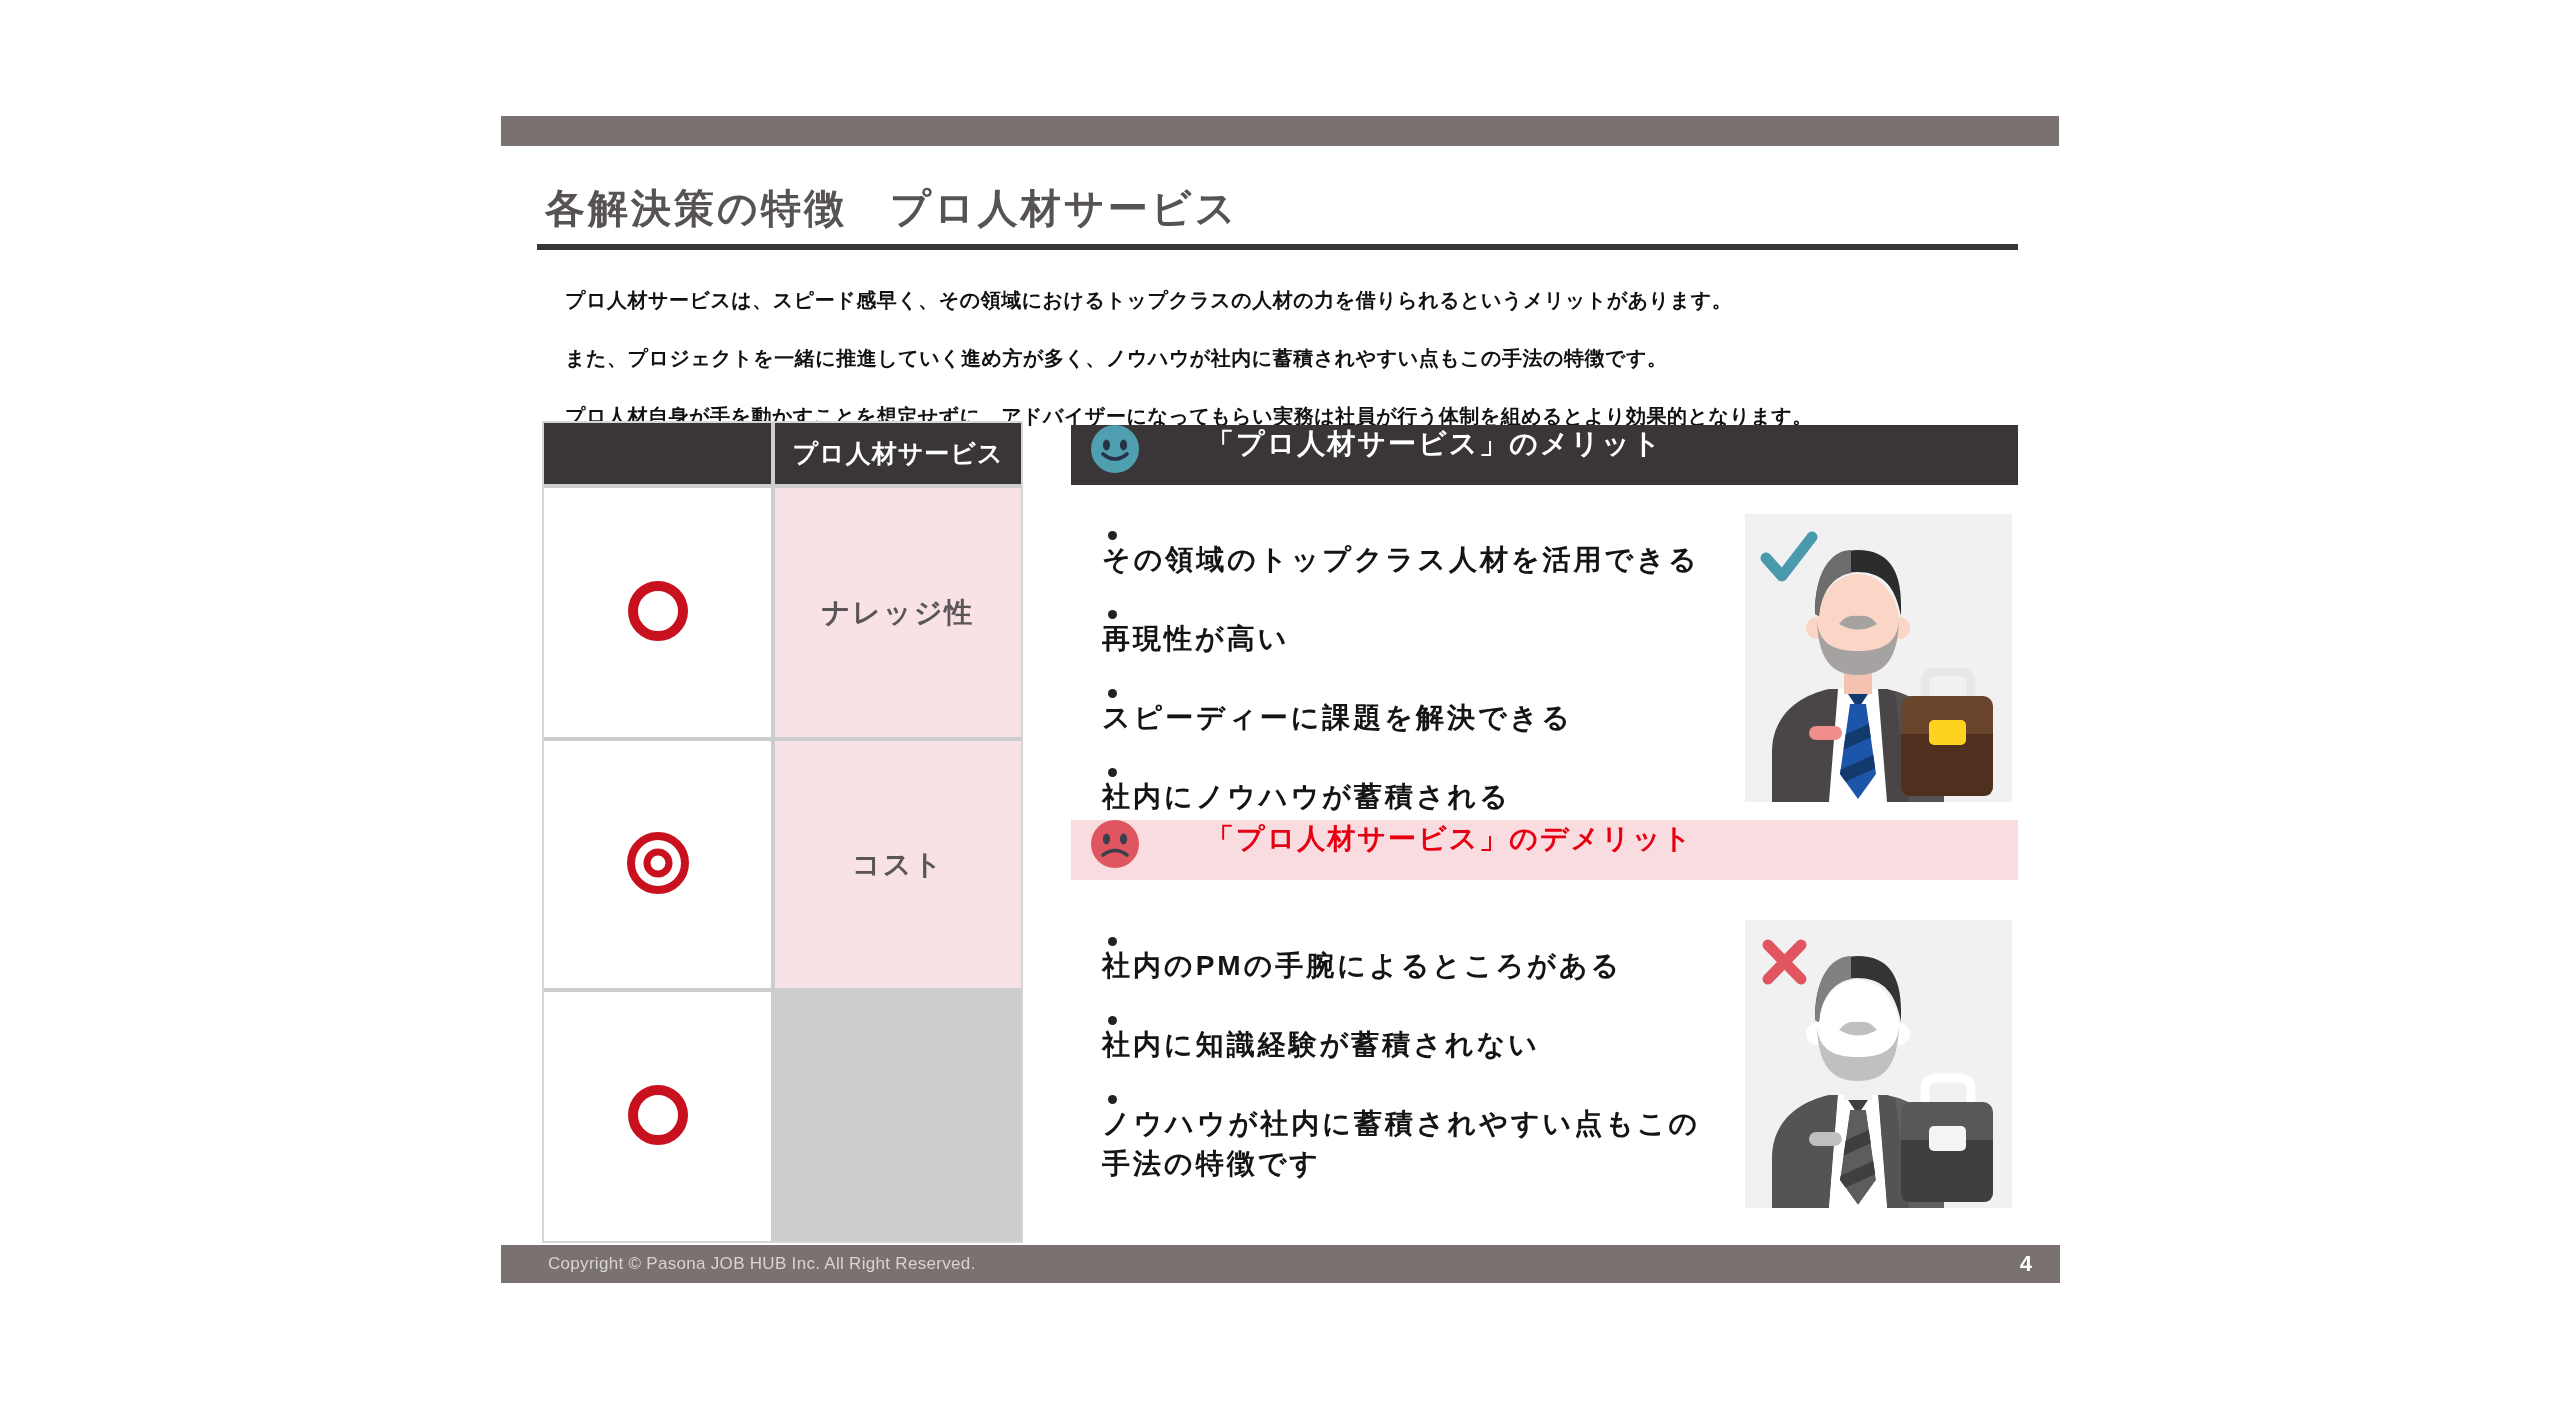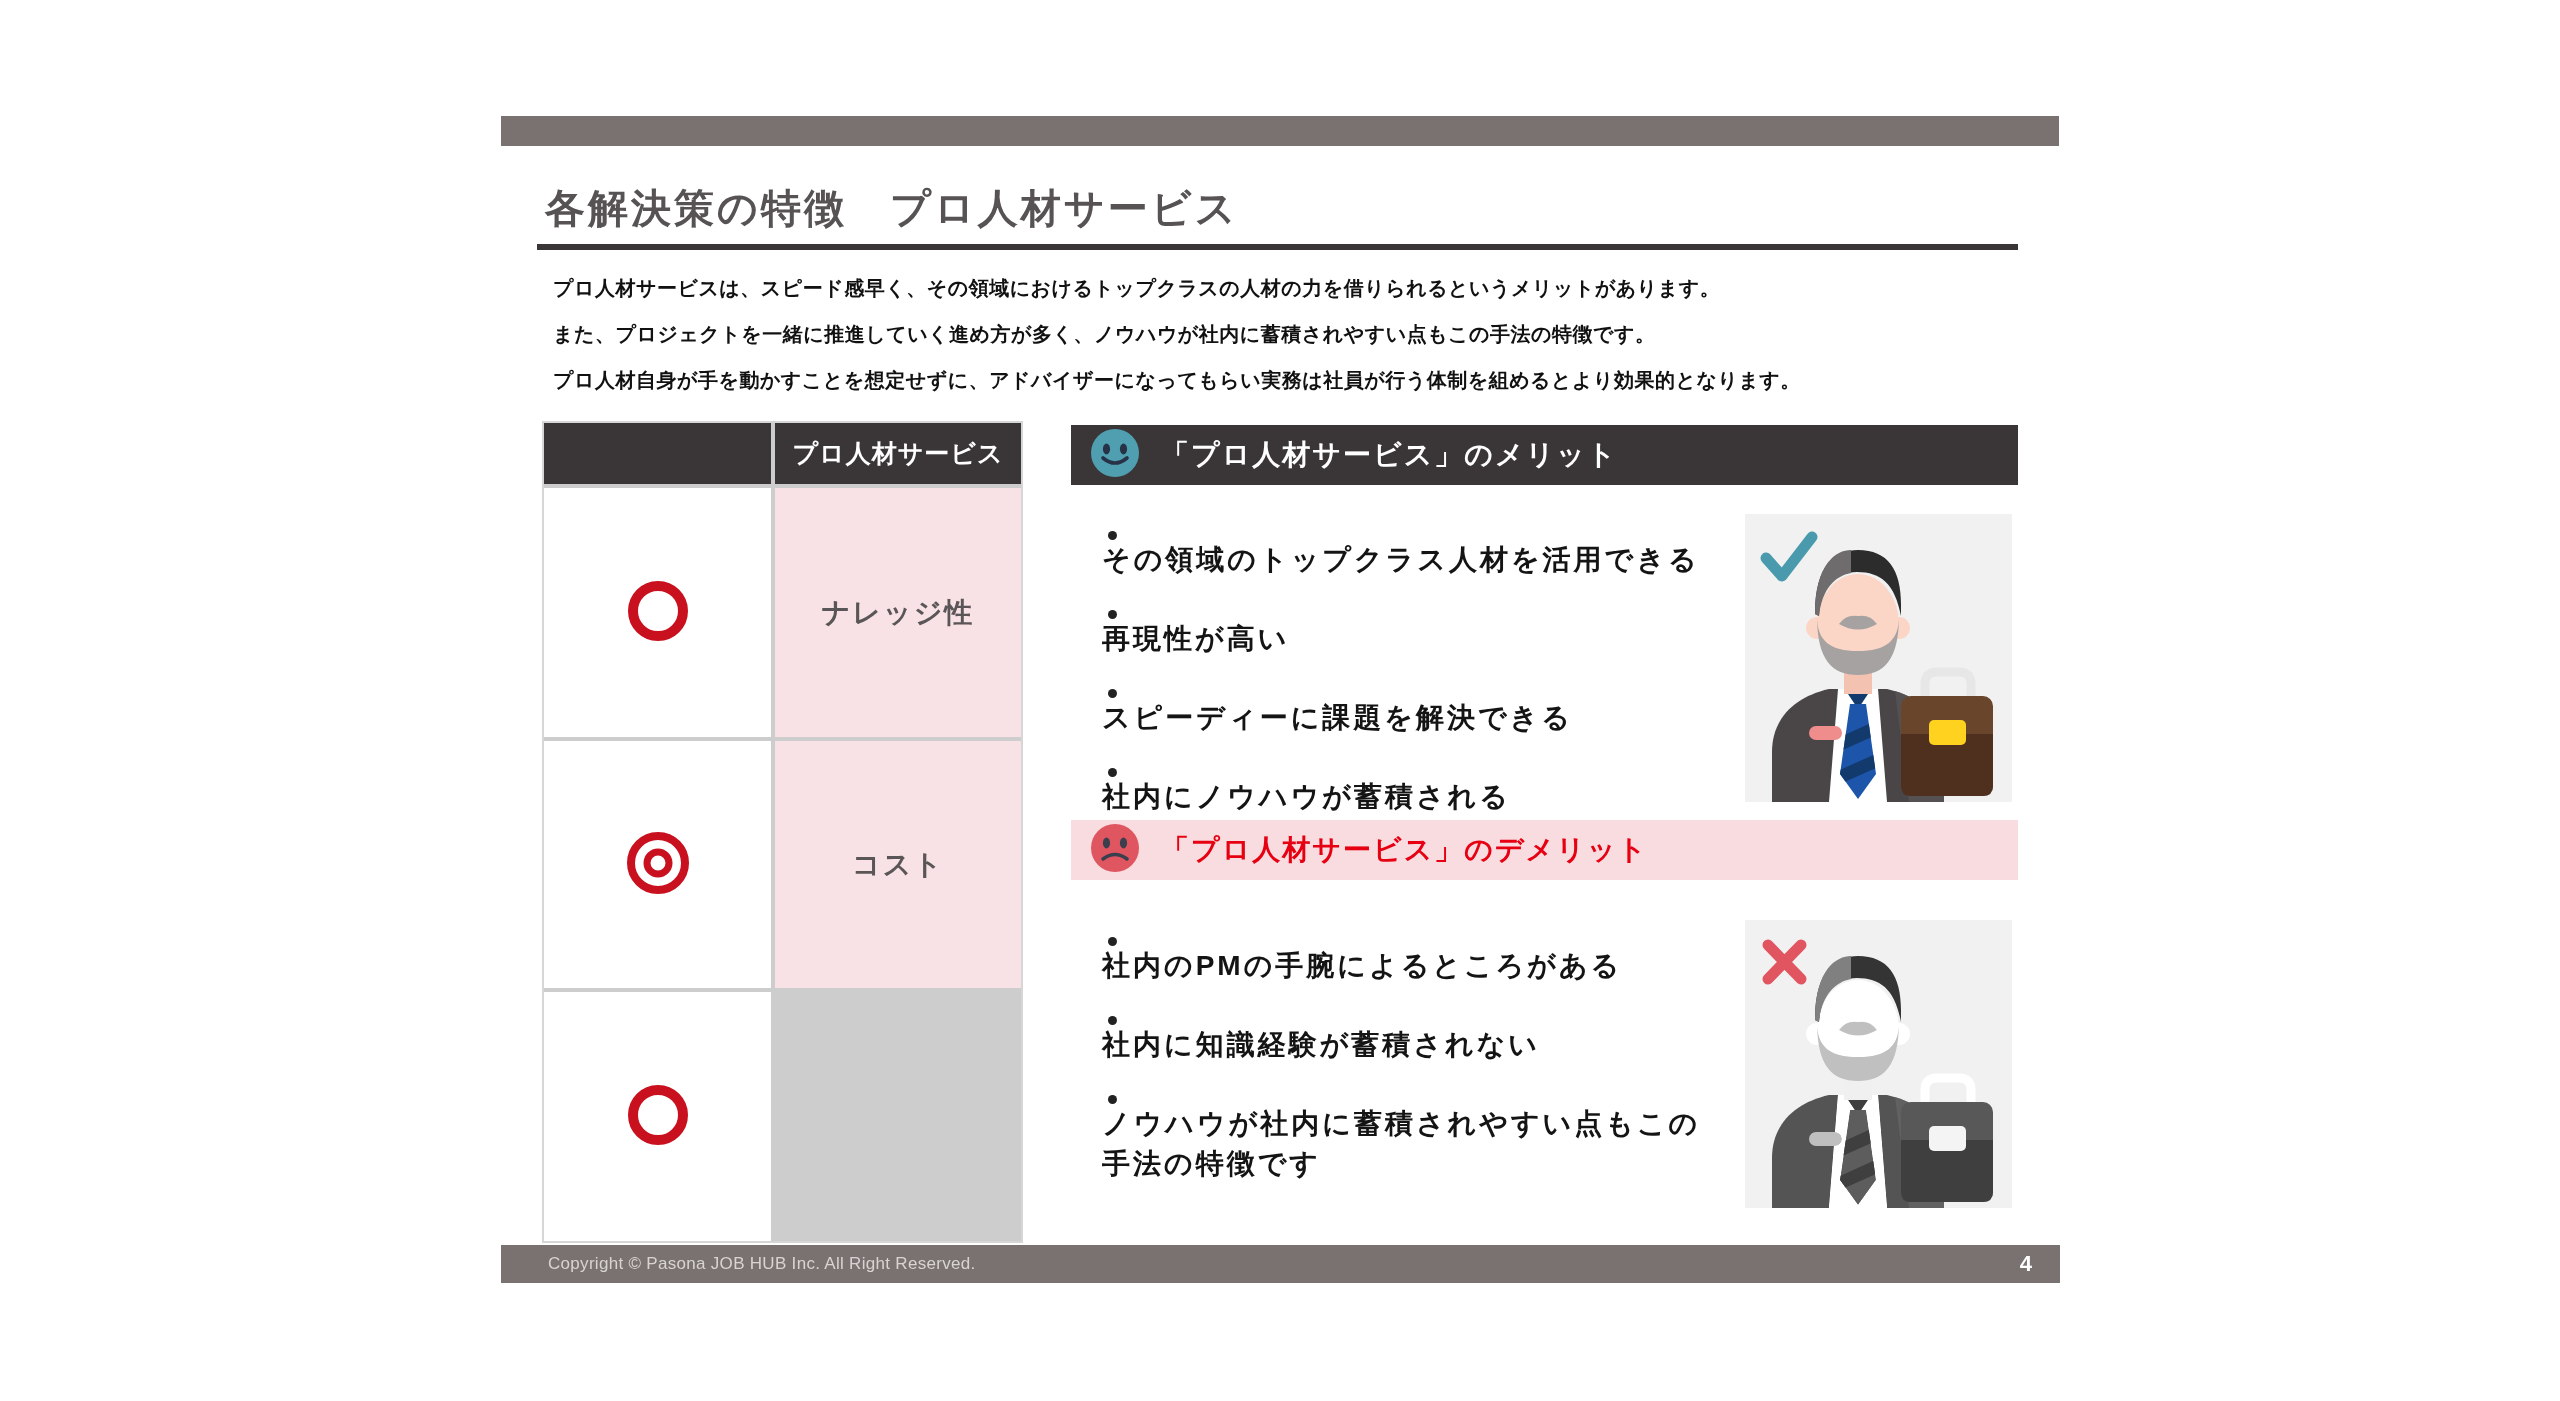--- a/index.html
+++ b/index.html
@@ -7,33 +7,33 @@
   .slide { position:relative; width:2336px; height:1401px; background:#ffffff; overflow:hidden; }
 
   .top-bar { position:absolute; left:501px; top:116px; width:1558px; height:30px; background:#7a7270; }
 
   .title { position:absolute; left:545px; top:186px; margin:0; font-size:40px; line-height:1.1;
            font-weight:bold; color:#575354; letter-spacing:3px; }
   .title-rule { position:absolute; left:537px; top:244px; width:1481px; height:6px; background:#3a3637; }
 
   .description { position:absolute; left:549px; top:263px; width:1480px;
                  font-size:20px; font-weight:bold; color:#111111; line-height:42px; letter-spacing:0.5px; }
-  .description p { margin:4px; }
+  .description p { margin:16px; }
 
   
   .matrix { position:absolute; left:542px; top:421px;
             display:grid; grid-template-columns:227px 246px; grid-template-rows:61px 249px 247px 249px;
             gap:4px; background:#cdcdcd; border:2px solid #d6d6d6; }
   .cell { display:flex; align-items:center; justify-content:center; }
   .cell.head { background:#3a3637; color:#ffffff; font-size:25px; font-weight:bold; letter-spacing:1px; }
   .cell.label { background:#f8e2e6; color:#5a5657; font-size:28px; font-weight:bold; letter-spacing:2px; }
   .cell.value { background:#ffffff; }
 
   
-  .section-header { position:absolute; left:1071px; width:947px; height:60px; display:flex; align-items:center; }
+  .section-header { position:absolute; left:1071px; width:947px; height:60px; display:flex; align-items:flex-start;gap:45px; }
   .section-header.merit { top:425px; background:#3a3637; color:#ffffff; }
   .section-header.demerit { top:820px; background:#f9dce0; color:#e60012; }
   .section-header .face { flex:none; margin:0 22px 0 20px; }
   .section-header .heading { font-size:28px; font-weight:bold; letter-spacing:2px; }
 
   
   .bullets { position:absolute; left:1102px; width:610px; margin:0; padding:0; list-style:none; }
   .bullets.merit { top:508px; }
   .bullets.demerit { top:914px; }
   .bullets li { display:flex; font-size:28px; font-weight:bold; color:#141414;

